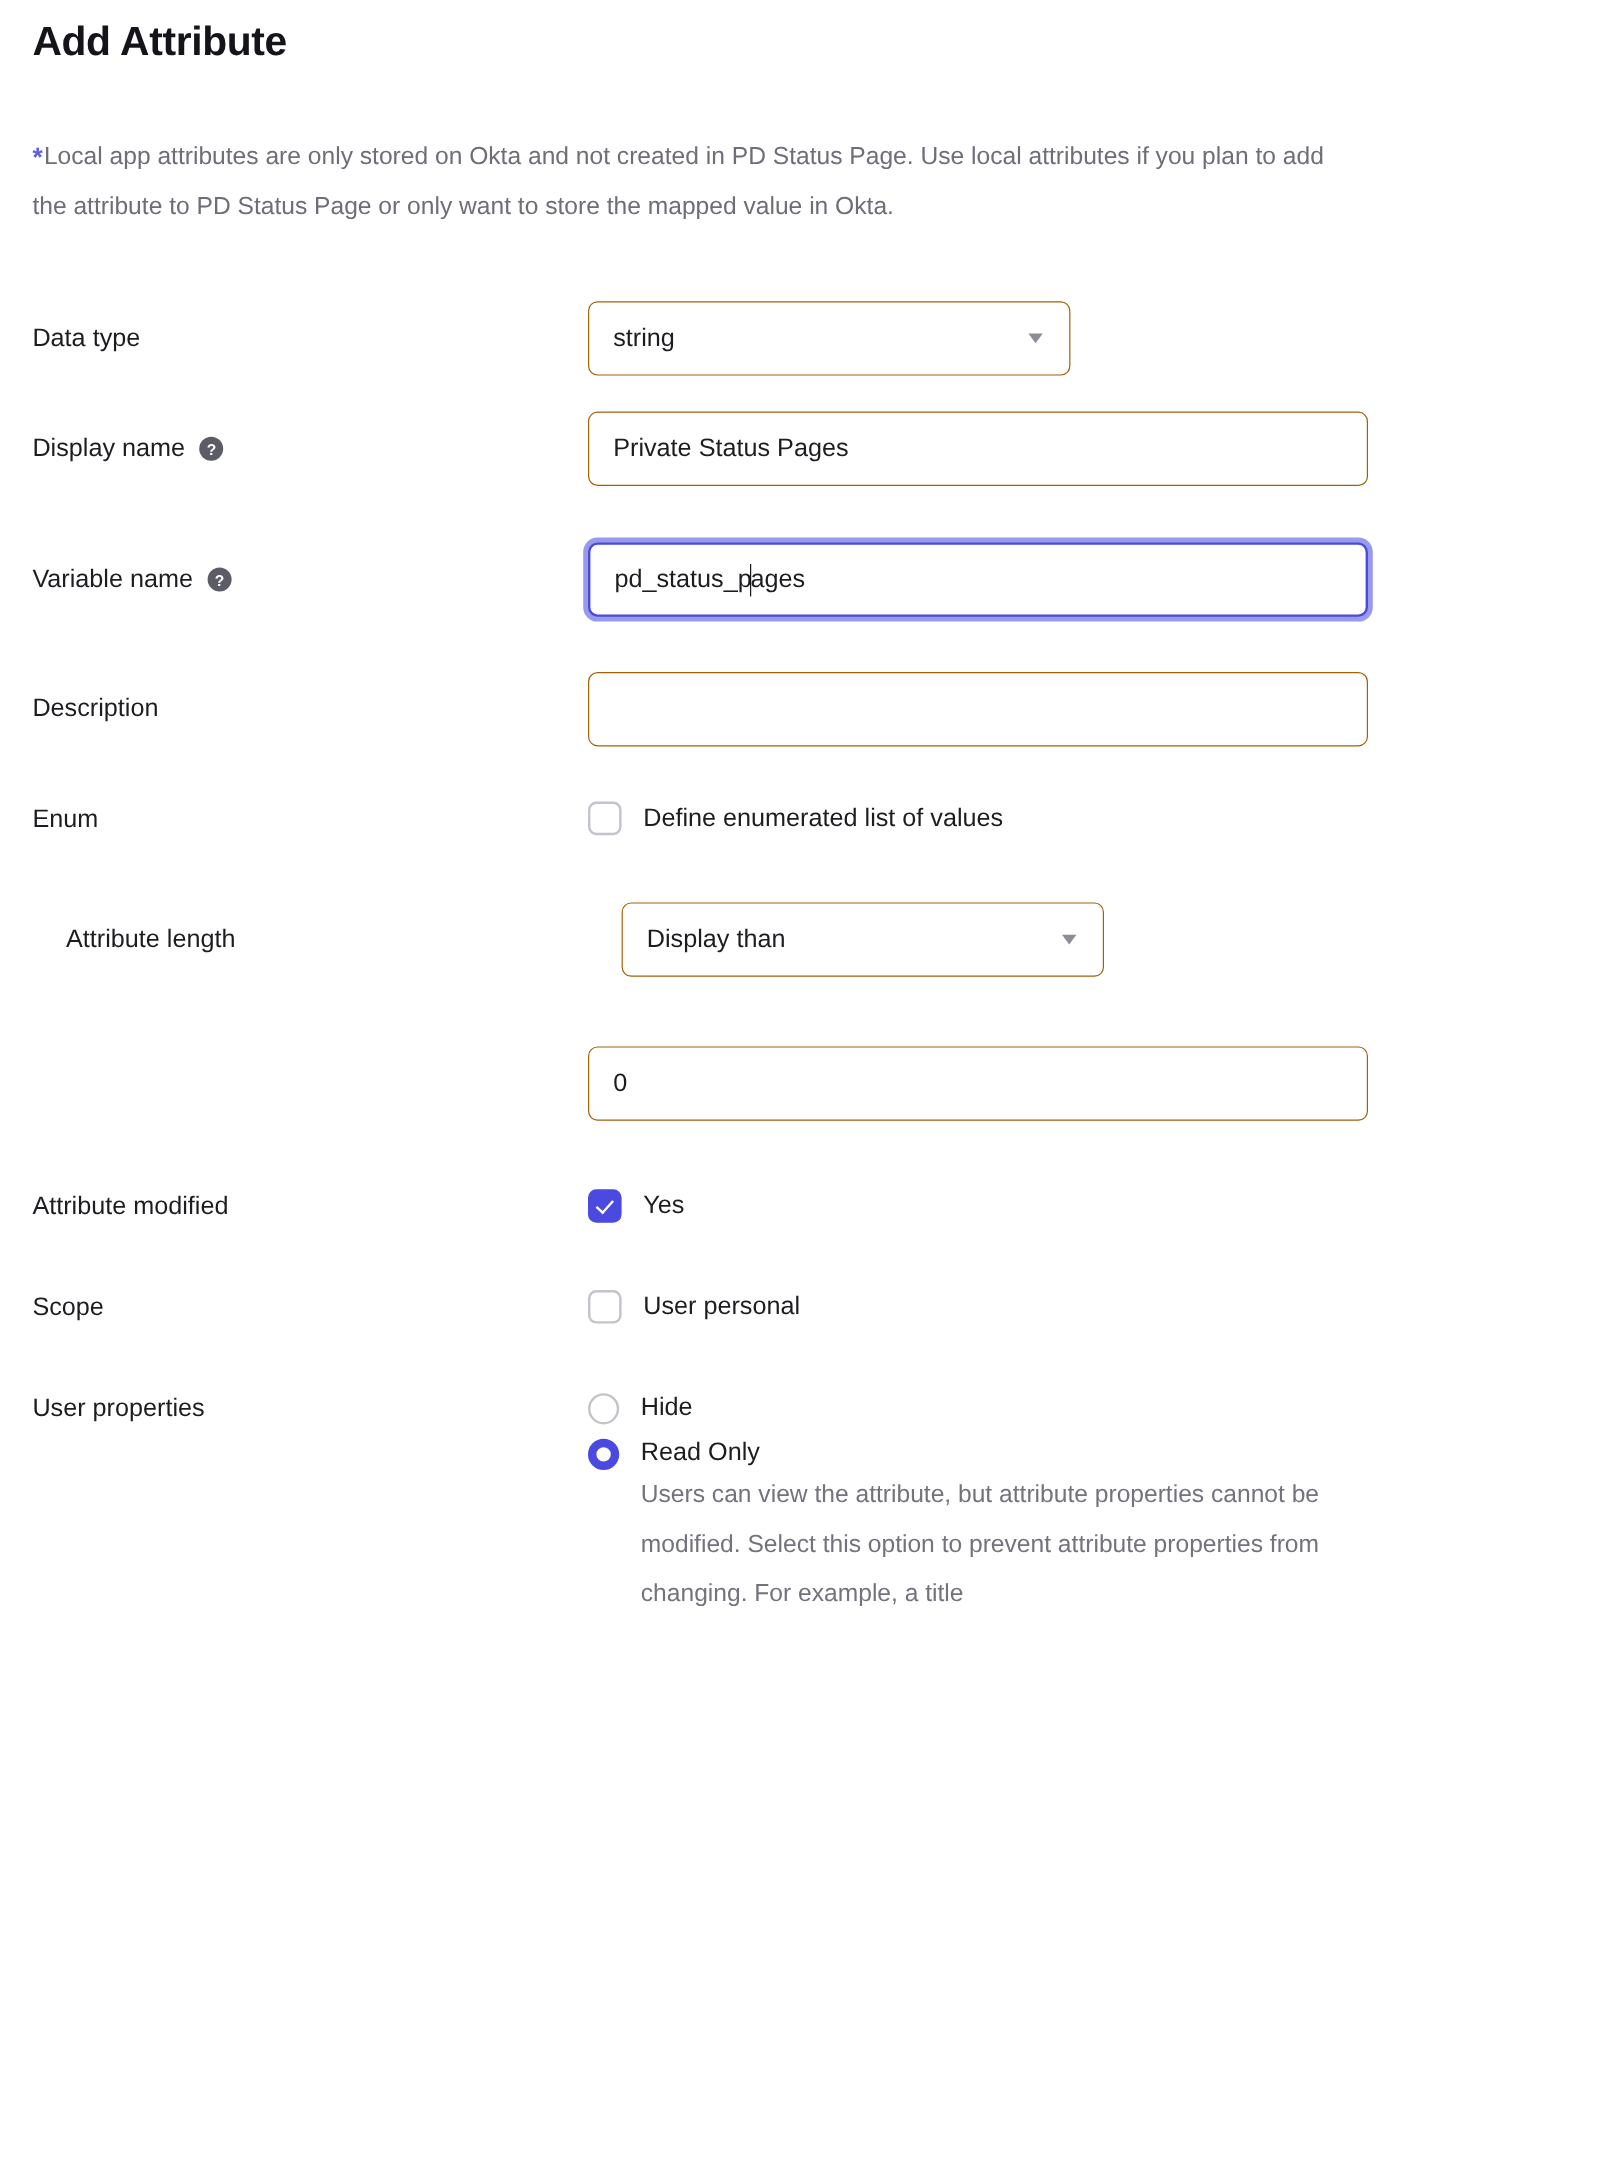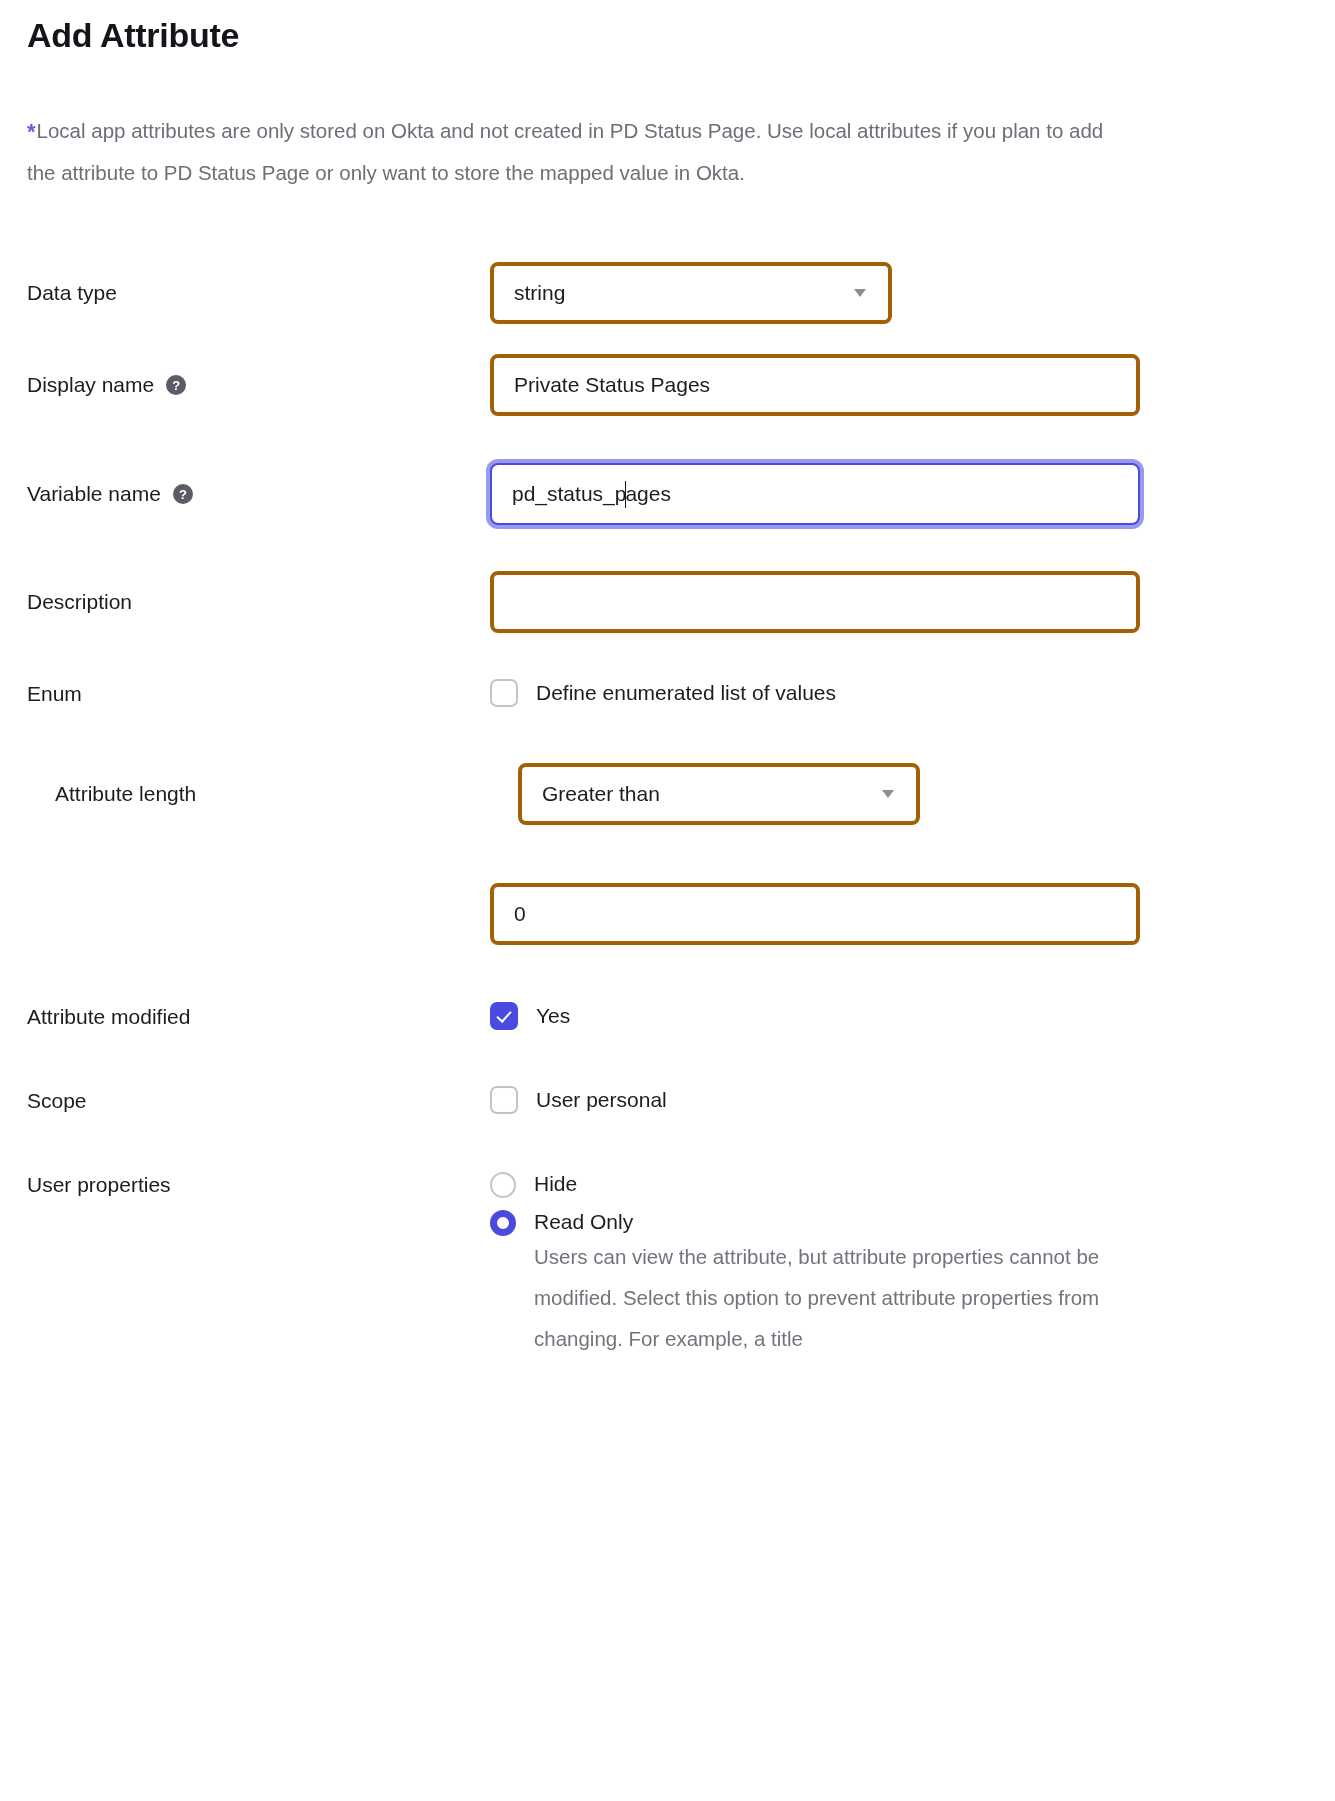--- a/index.html
+++ b/index.html
@@ -43,21 +43,21 @@
     color: #5b5fe0;
     font-size: 22px;
     font-weight: 600;
     vertical-align: -1px;
     margin-right: 1px;
   }
 
   .form {
     position: absolute;
     left: 0;
-    top: 262px;
+    top: 251px;
     width: 1335px;
   }
   .row {
     position: relative;
     display: flex;
     align-items: flex-start;
   }
   .label-col {
     width: 490px;
     flex: 0 0 490px;
@@ -86,21 +86,21 @@
     font-weight: bold;
     margin-left: 12px;
     line-height: 1;
     cursor: pointer;
   }
 
   
   .field {
     box-sizing: border-box;
     height: 62px;
-    border: 4px solid #a16207;
+    border: 1px solid #a16207;
     border-radius: 8px;
     background: #ffffff;
     font-family: "Liberation Sans", sans-serif;
     font-size: 21px;
     color: #1d1d21;
     padding: 0 20px;
     display: flex;
     align-items: center;
     outline: none;
   }
@@ -266,21 +266,21 @@
         </div>
       </div>
     </div>
 
     <div class="row" style="height:120px;padding-left:28px;">
       <div class="label-col" style="height:62px;">
         <span>Attribute length</span>
       </div>
       <div class="control-col">
         <div class="field narrow select">
-          <span>Greater than</span>
+          <span>Display than</span>
           <span class="caret"></span>
         </div>
       </div>
     </div>
 
     <div class="row" style="height:119px;">
       <div class="label-col" style="height:62px;"></div>
       <div class="control-col">
         <div class="field wide">
           <span>0</span>

